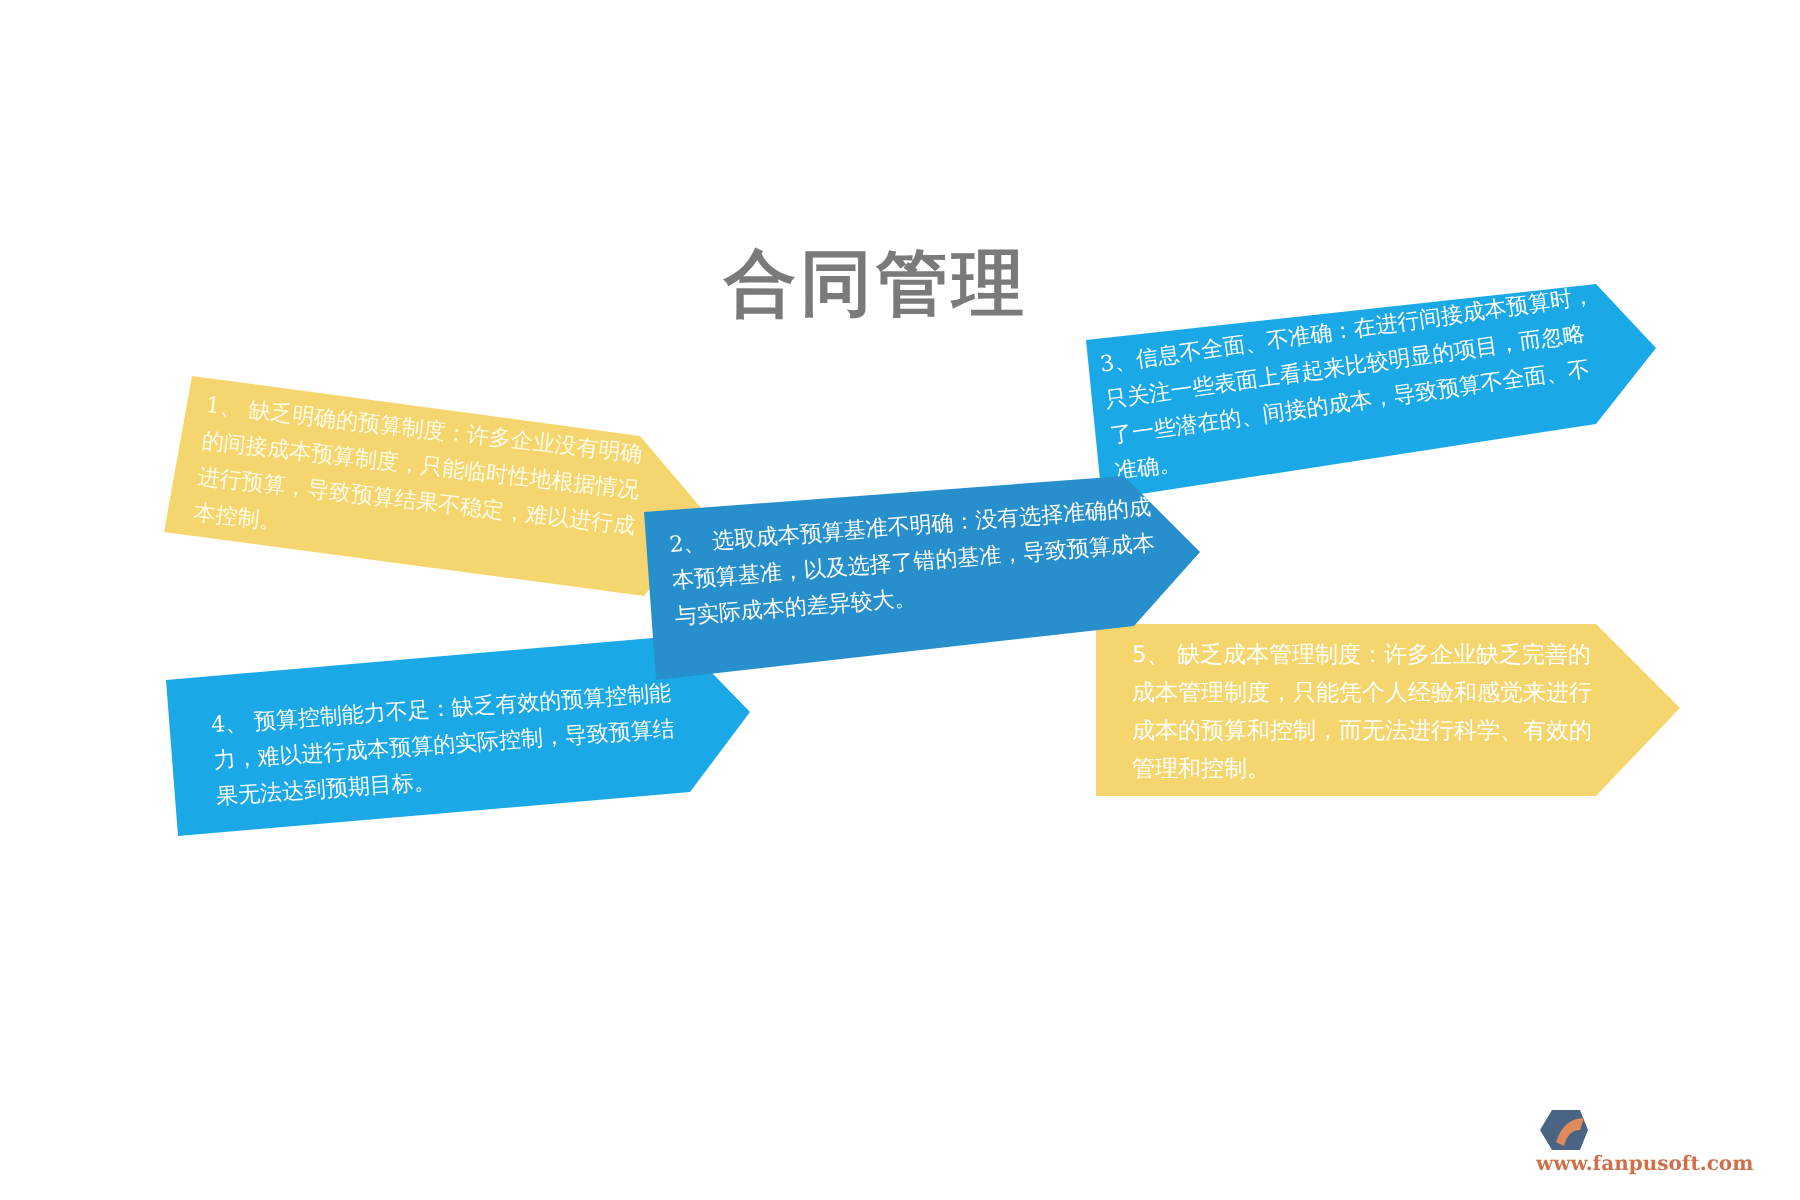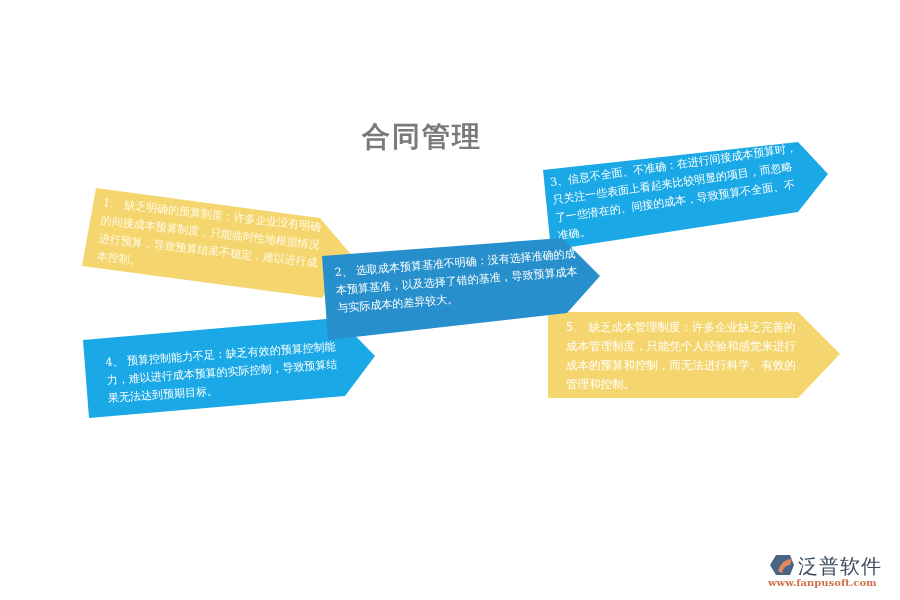--- a/index.html
+++ b/index.html
@@ -1,19 +1,19 @@
 <!DOCTYPE html>
 <html><head>
 <meta charset="utf-8">
 <style>
   html, body { margin:0; padding:0; }
   body { width:900px; height:600px; background:#ffffff; position:relative; overflow:hidden;
          font-family:"DejaVu Serif", "Liberation Serif", serif; }
   .title { position:absolute; left:362px; top:118px; font-family:"DejaVu Sans","Liberation Sans",sans-serif;
-           font-size:28px; font-weight:bold; color:#7a7a7a; letter-spacing:2px; }
+           font-size:36px; font-weight:bold; color:#7a7a7a; letter-spacing:2px; }
   .arrow { position:absolute; }
   .arrow svg { position:absolute; left:0; top:0; overflow:visible; }
   .arrow .txt { position:absolute; color:#ffffff; font-size:11px; line-height:18px; }
   .a1 { left:82px; top:188px; width:280px; height:110px; }
   .a1 .txt { left:22px; top:6px; width:228px; transform:rotate(6.5deg); transform-origin:0 0; color:#fffbe8; }
   .a2 { left:322px; top:238px; width:290px; height:108px; }
   .a2 .txt { left:12px; top:26px; width:250px; transform:rotate(-4.5deg); transform-origin:0 0; }
   .a3 { left:543px; top:132px; width:300px; height:120px; }
   .a3 .txt { left:6px; top:42px; width:250px; transform:rotate(-8deg); transform-origin:0 0; }
   .a4 { left:83px; top:318px; width:300px; height:100px; }
@@ -65,15 +65,14 @@
     <polygon points="0,18 240,0 278,38 245,75 6,102" fill="#2790cc"></polygon>
   </svg>
   <div class="txt">2、  选取成本预算基准不明确：没有选择准确的成本预算基准，以及选择了错的基准，导致预算成本与实际成本的差异较大。</div>
 </div>
 
 <div class="logo">
   <svg width="28" height="24">
     <polygon points="8,2 22,2 26,12 22,22 8,22 2,12" fill="#4a6584"></polygon>
     <path d="M10,18 Q14,6 24,6 L22,12 Q16,12 14,20 Z" fill="#e08a5e"></path>
   </svg>
-  <span class="brand">泛普软件</span>
   <span class="url">www.fanpusoft.com</span>
 </div>
 
 </body></html>

